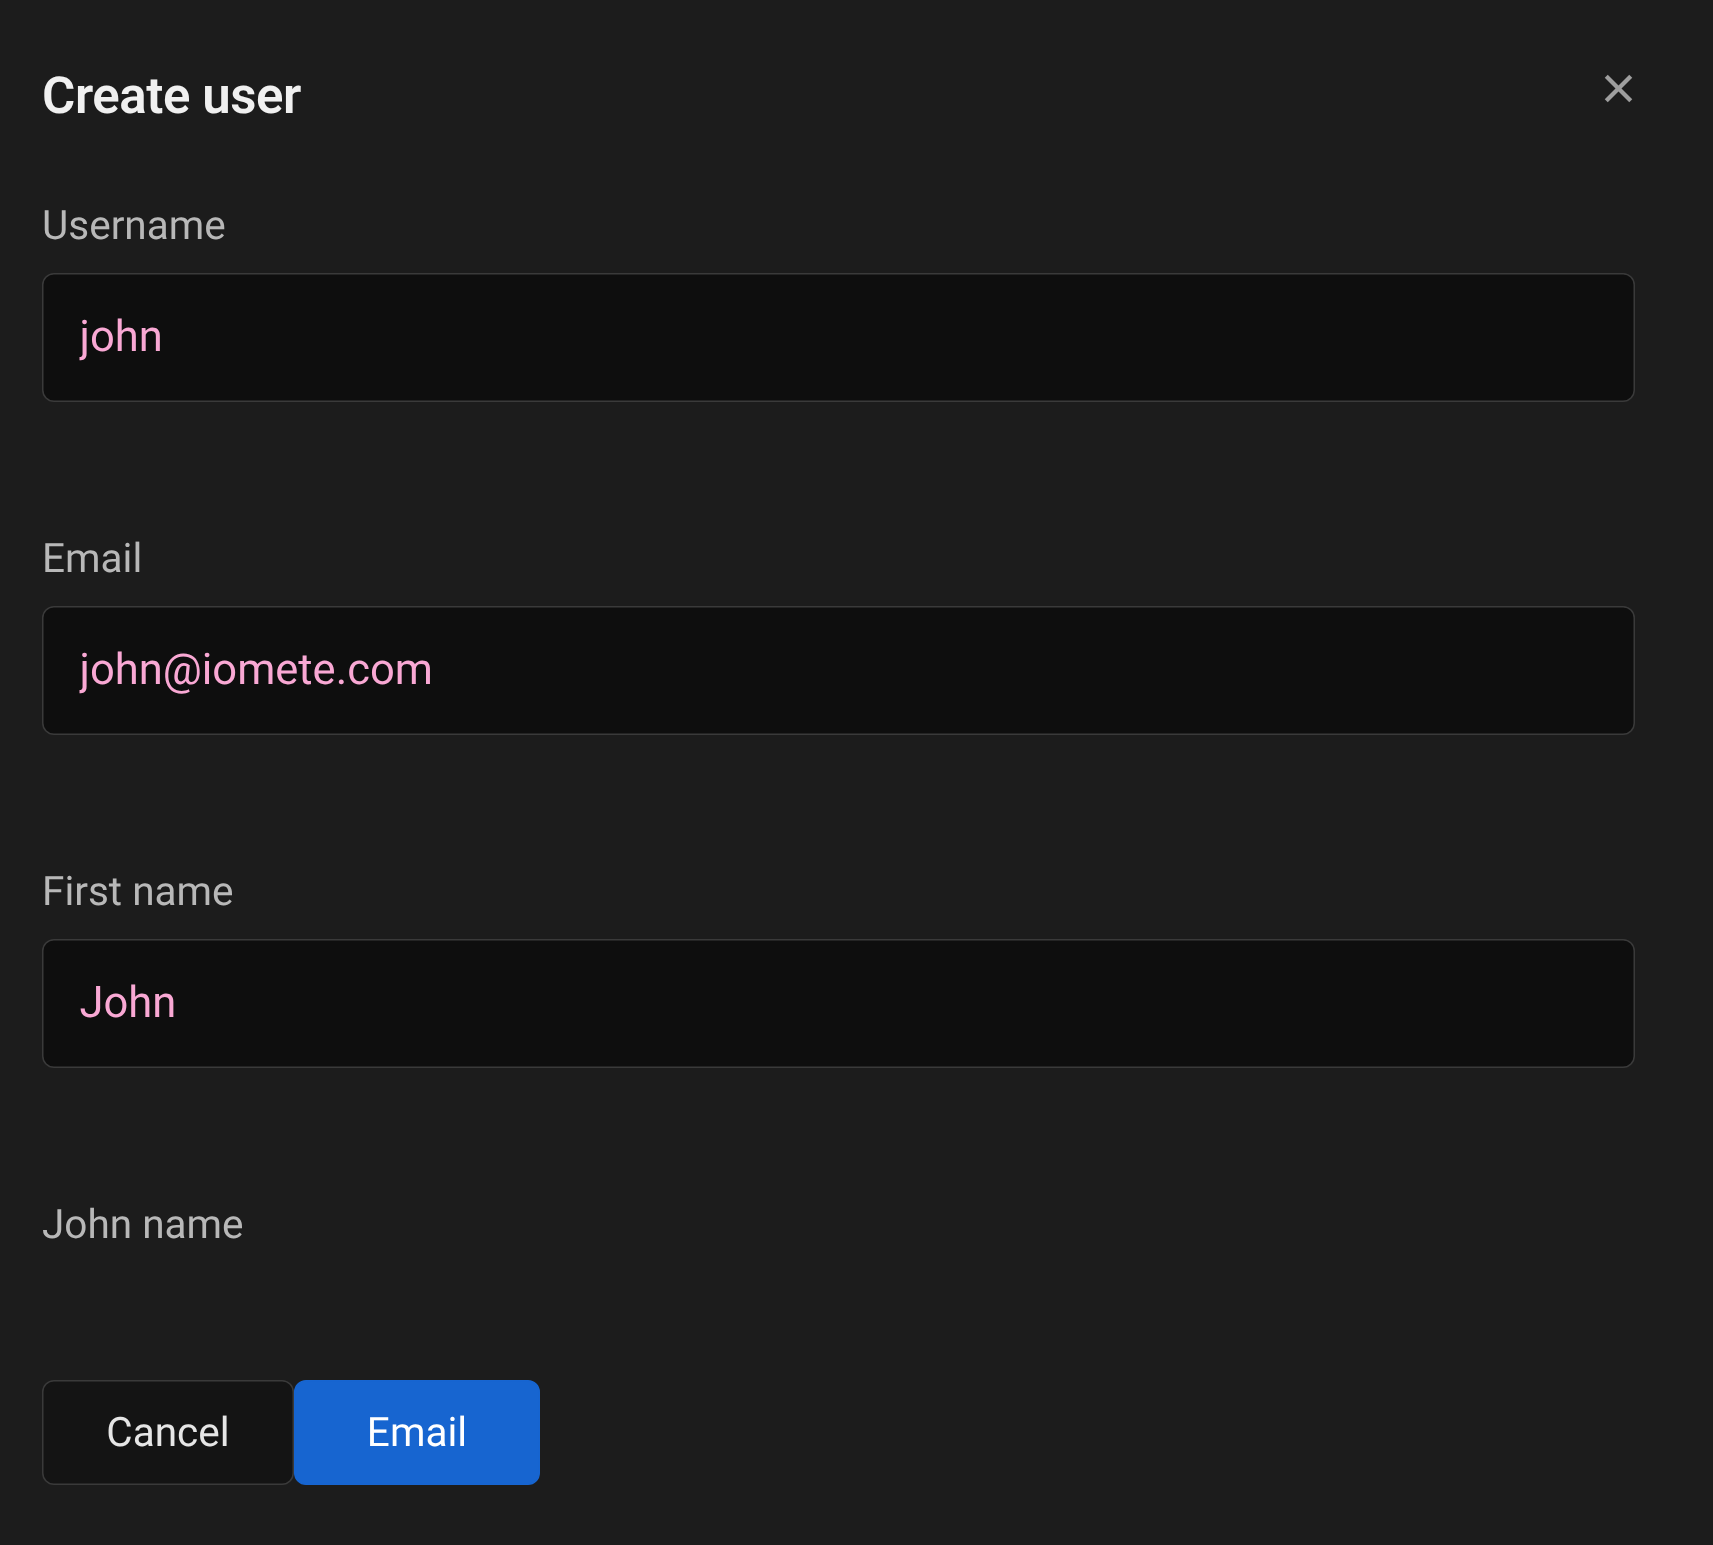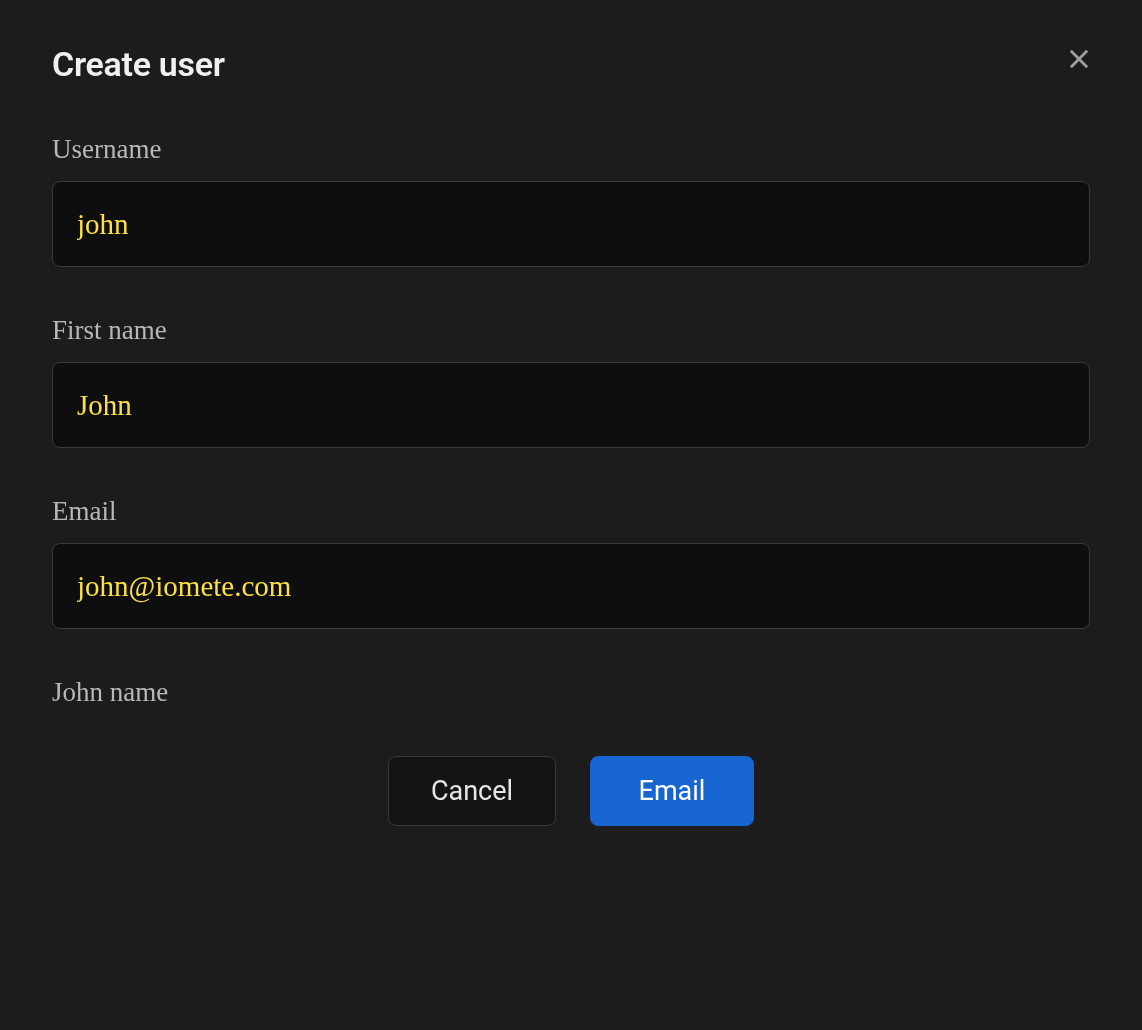--- a/index.html
+++ b/index.html
@@ -9,21 +9,21 @@
     }
     body {
       width: 1142px;
       height: 1030px;
       background: #1c1c1c;
       font-family: -apple-system, BlinkMacSystemFont, "Segoe UI", Roboto, Helvetica, Arial, sans-serif;
       color: #e6e6e6;
       overflow: hidden;
     }
     .modal {
-      padding: 44px 52px 40px 52px;
+      padding: 44px 52px 40px 28px;
       position: relative;
     }
     .modal-header {
       display: flex;
       justify-content: space-between;
       align-items: flex-start;
       margin-bottom: 50px;
     }
     .modal-title {
       font-size: 34px;
@@ -45,49 +45,47 @@
       justify-content: center;
       padding: 0;
     }
     .close-btn svg {
       width: 28px;
       height: 28px;
       stroke: #9e9e9e;
       stroke-width: 2.4;
     }
     .form-group {
-      margin-bottom: 48px;
-      font-family: Liberation Serif, serif;
+      margin-bottom: 88px;
     }
     .form-group:last-of-type {
       margin-bottom: 44px;
     }
     .field-label {
       display: block;
       font-size: 27px;
       font-weight: 400;
       color: #b8b8b8;
       margin-bottom: 16px;
     }
     .text-input {
       width: 100%;
       height: 86px;
       background: #0e0e0e;
       border: 1px solid #3a3a3a;
       border-radius: 8px;
       padding: 0 24px;
       font-size: 29px;
-      color: #fde047;
+      color: #f9a8d4;
       font-family: inherit;
       outline: none;
     }
     .actions {
       display: flex;
-      justify-content: center;
-      gap: 34px;
+      justify-content: flex-start;
       margin-top: 10px;
     }
     .btn {
       height: 70px;
       padding: 0 32px;
       border-radius: 8px;
       font-size: 27px;
       font-family: inherit;
       font-weight: 400;
       cursor: pointer;
@@ -119,27 +117,27 @@
       </svg>
     </button>
   </div>
 
   <div class="form-group">
     <label class="field-label">Username</label>
     <input type="text" class="text-input" value="john" style="">
   </div>
 
   <div class="form-group">
-    <label class="field-label">First name</label>
-    <input type="text" class="text-input" value="John" style="">
+    <label class="field-label">Email</label>
+    <input type="text" class="text-input" value="john@iomete.com" style="">
   </div>
 
   <div class="form-group">
-    <label class="field-label">Email</label>
-    <input type="text" class="text-input" value="john@iomete.com" style="">
+    <label class="field-label">First name</label>
+    <input type="text" class="text-input" value="John" style="">
   </div>
 
   <div class="form-group">
     <label class="field-label">John name</label>
   </div>
 
   <div class="actions">
     <button class="btn btn-secondary">Cancel</button>
     <button class="btn btn-primary">Email</button>
   </div>

